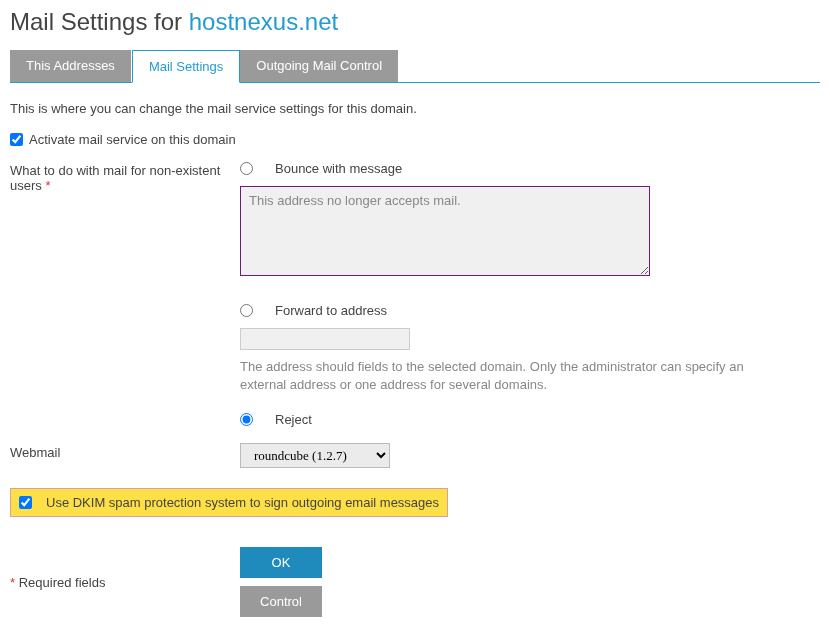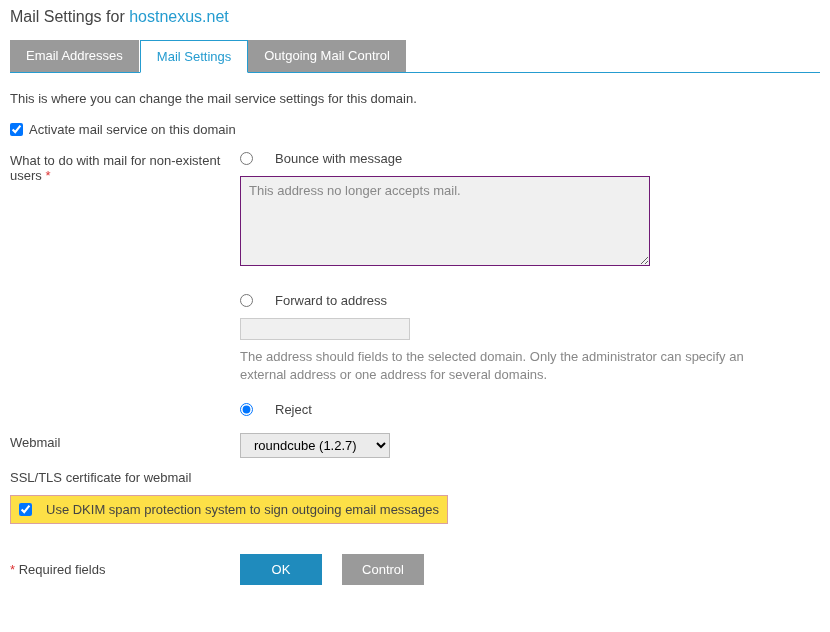--- a/index.html
+++ b/index.html
@@ -1,54 +1,54 @@
 <!DOCTYPE html>
 <html><head>
 <meta charset="utf-8">
 <style>
 * { box-sizing: border-box; margin: 0; padding: 0; }
 body { font-family: "Segoe UI", "Helvetica Neue", Arial, sans-serif; font-size: 13px; color: #444; background: #fff; padding: 8px 10px 30px 10px; width: 830px; }
-.title { font-size: 16px; font-weight: 300; color: #444; margin-bottom: 14px; }
+.title { font-size: 24px; font-weight: 300; color: #444; margin-bottom: 14px; }
 .title .domain { color: #259cd0; }
 .tabs { display: flex; border-bottom: 1px solid #259cd0; }
 .tab { background: #9a9a9a; color: #fff; padding: 8px 16px; font-size: 13px; cursor: pointer; border-right: 1px solid #fff; }
 .tab.active { background: #fff; color: #259cd0; border: 1px solid #259cd0; border-bottom: 1px solid #fff; margin-bottom: -1px; }
 .desc { margin: 18px 0 14px 0; color: #444; }
 .row { display: flex; align-items: flex-start; margin-bottom: 10px; }
 .row .lbl { width: 230px; flex-shrink: 0; color: #444; padding-top: 2px; }
 .row .fld { flex: 1; }
 .req { color: #d33; }
 .check-line { display: flex; align-items: center; gap: 6px; margin-bottom: 14px; margin-top: 16px; }
 .radio-line { display: flex; align-items: center; gap: 22px; margin-bottom: 6px; }
 textarea.bounce { width: 410px; height: 90px; background: #f0f0f0; border: 1px solid #701a75; color: #888; padding: 6px 8px; font-family: inherit; font-size: 13px; resize: both; margin: 4px 0 24px 0; }
 input.forward { width: 170px; height: 22px; background: #f0f0f0; border: 1px solid #ccc; margin: 4px 0 8px 0; padding: 2px 6px; font-family: inherit; }
 .hint { color: #888; font-size: 13px; max-width: 530px; line-height: 1.4; margin-bottom: 18px; }
-select { background: #ebebeb; border: 1px solid #bbb; padding: 3px 9px; font-size: 13px; font-family: Liberation Sans, sans-serif; }
+select { background: #ebebeb; border: 1px solid #bbb; padding: 3px 9px; font-size: 13px; font-family: Liberation Serif, serif; }
 select.webmail { width: 150px; }
 select.cert { width: 210px; }
 .dkim-box { display: inline-flex; align-items: center; gap: 14px; background: #fde047; border: 1px solid #d9a0a0; padding: 6px 8px; }
 .foot { display: flex; align-items: center; margin-top: 30px; }
 .foot .reqnote { width: 230px; color: #444; }
-.btns { display: flex; gap: 20px; }
+.btns { display: flex; gap: 8px; flex-direction: column; }
 .btn { min-width: 82px; padding: 8px 20px; border: none; color: #fff; font-size: 13px; cursor: pointer; font-family: inherit; }
 .btn.primary { background: #1f8bbd; }
 .btn.secondary { background: #9a9a9a; }
 input[type=checkbox], input[type=radio] { margin: 0; }
 </style>
 </head>
 <body>
 
 
 
 <div class="title">
   <span>Mail Settings for </span><span class="domain">hostnexus.net</span>
 </div>
 
 <div class="tabs">
-  <div class="tab">Email Addresses</div>
+  <div class="tab">This Addresses</div>
   <div class="tab active">Mail Settings</div>
   <div class="tab">Outgoing Mail Control</div>
 </div>
 
 <div class="desc">This is where you can change the mail service settings for this domain.</div>
 
 <div class="check-line">
   <input type="checkbox" checked="" style="">
   <span>Activate mail service on this domain</span>
 </div>
@@ -81,21 +81,20 @@
 <div class="row">
   <div class="lbl">Webmail</div>
   <div class="fld">
     <select class="webmail">
       <option>roundcube (1.2.7)</option>
     </select>
   </div>
 </div>
 
 <div class="row">
-  <div class="lbl">SSL/TLS certificate for webmail</div>
 </div>
 
 <div class="dkim-box">
   <input type="checkbox" checked="" style="">
   <span>Use DKIM spam protection system to sign outgoing email messages</span>
 </div>
 
 <div class="foot">
   <div class="reqnote">
     <span class="req">*</span><span> Required fields</span>

